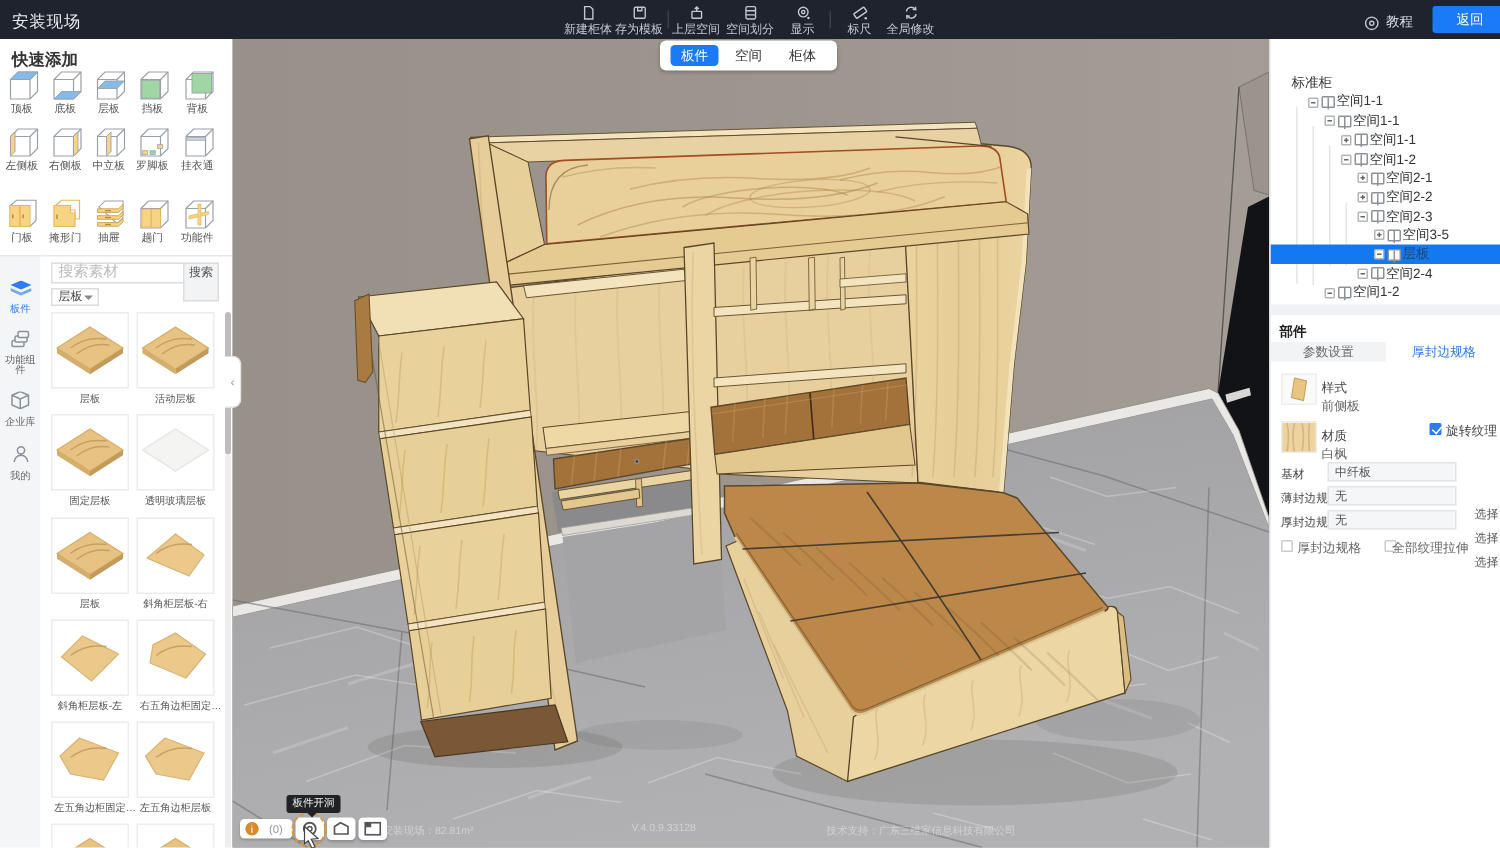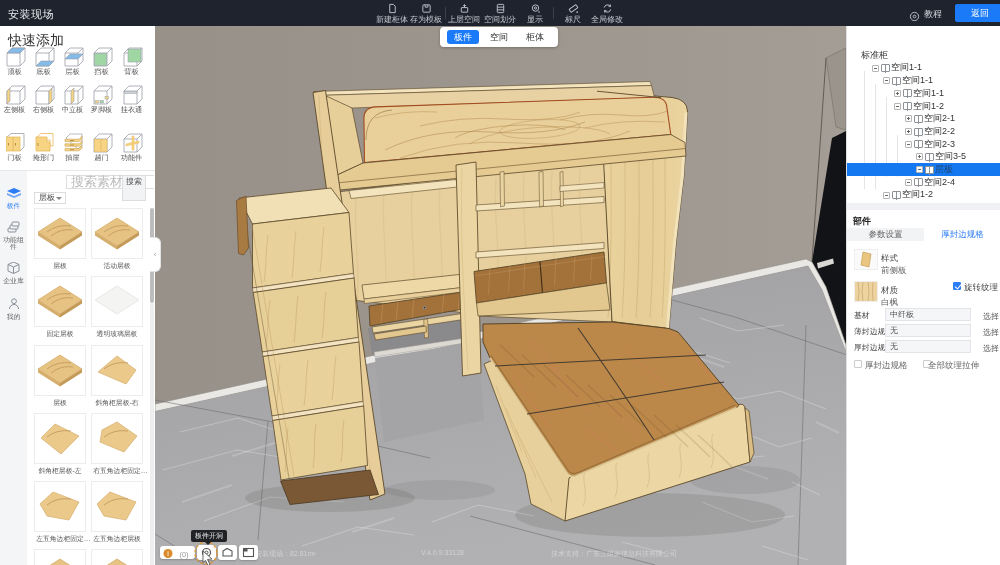--- a/index.html
+++ b/index.html
@@ -4,30 +4,30 @@
 <style>
   html,body{margin:0;padding:0;width:1000px;height:565px;overflow:hidden;
     font-family:"Liberation Sans",sans-serif;background:#fff;}
   *{box-sizing:border-box;}
   #top{position:absolute;left:0;top:0;width:1000px;height:26px;background:#1f232d;color:#c8ccd4;}
   #top .title{position:absolute;left:8px;top:7px;font-size:11px;color:#e8eaee;letter-spacing:.5px;}
   .tbtn{position:absolute;top:3px;text-align:center;color:#c3c8d1;font-size:8px;line-height:9px;}
   .tbtn svg{display:block;margin:0 auto 1px auto;}
   .tsep{position:absolute;top:7px;width:1px;height:12px;background:#3a404e;}
   #qa{position:absolute;left:0;top:26px;width:155px;height:144px;background:#fff;}
-  #qa .qtitle{position:absolute;left:8px;top:6px;font-size:14px;color:#333;}
+  #qa .qtitle{position:absolute;left:8px;top:6px;font-size:11px;color:#333;font-weight:bold;}
   .qitem{position:absolute;width:29px;text-align:center;}
   .qitem svg{display:block;margin:0 auto;}
   .qitem .ql{font-size:8px;color:#555;line-height:8px;margin-top:2px;transform:scale(.9);transform-origin:center top;white-space:nowrap;}
   #side{position:absolute;left:0;top:170px;width:27px;height:395px;background:#f4f5f7;border-top:1px solid #e8e8e8;}
   .sitem{position:absolute;left:0;width:27px;text-align:center;color:#666;}
   .sitem .sl{font-size:8px;line-height:8px;transform:scale(.85);transform-origin:center top;}
   .sitem.on{color:#2b7cf6;}
   #mat{position:absolute;left:27px;top:170px;width:128px;height:395px;background:#fff;border-top:1px solid #e8e8e8;overflow:hidden;}
-  #mat .search{position:absolute;left:7px;top:4px;width:88px;height:14px;border:1px solid #ddd;border-right:none;font-size:13px;color:#bbb;line-height:12px;padding-left:4px;margin-left:32px;}
+  #mat .search{position:absolute;left:7px;top:4px;width:88px;height:14px;border:1px solid #ddd;border-right:none;font-size:10px;color:#bbb;line-height:12px;padding-left:4px;}
   #mat .sbtn{position:absolute;left:95px;top:4px;width:24px;height:26px;background:#f2f3f5;border:1px solid #ddd;font-size:8px;color:#555;text-align:center;line-height:12px;}
   #mat .dd{position:absolute;left:7px;top:21px;width:32px;height:12px;border:1px solid #ddd;font-size:8px;color:#444;line-height:10px;padding-left:4px;}
   #mat .dd:after{content:"";position:absolute;right:3px;top:4px;border:3px solid transparent;border-top-color:#888;}
   .card{position:absolute;width:52px;height:51px;border:1px solid #ececec;background:#fff;}
   .clab{position:absolute;width:56px;text-align:center;font-size:8px;color:#555;transform:scale(.85);transform-origin:center top;white-space:nowrap;}
   #mat .sb{position:absolute;right:1px;width:4px;border-radius:2px;background:#c9c9c9;}
   #vp{position:absolute;left:155px;top:26px;width:691px;height:539px;background:#9c968f;}
   #tabs{position:absolute;left:285px;top:1px;width:118px;height:20px;background:#fff;border-radius:4px;box-shadow:0 1px 3px rgba(0,0,0,.25);}
   #tabs .t{position:absolute;top:3px;height:14px;font-size:9px;line-height:14px;text-align:center;color:#333;width:32px;}
   #tabs .t.on{background:#1a7af8;color:#fff;border-radius:3px;}
@@ -44,21 +44,21 @@
   .tbox i{position:absolute;left:1px;top:2px;width:3px;height:1px;background:#666;}
   .tbox.plus:before{content:"";position:absolute;left:2px;top:1px;width:1px;height:3px;background:#666;}
   .cico{display:inline-block;width:9px;height:8px;border:1px solid #8d9299;border-radius:1px;position:relative;vertical-align:middle;margin-right:1px;background:#fff;}
   .cico:before{content:"";position:absolute;left:3px;top:0;width:1px;height:8px;background:#8d9299;}
   #parts{position:absolute;left:0;top:177px;width:154px;}
   .ptab{position:absolute;width:77px;height:13px;font-size:8.5px;text-align:center;line-height:13px;background:#f2f3f5;color:#666;}
   .ptab.on{background:#fff;color:#2b7cf6;}
   .plabel{position:absolute;font-size:8.5px;color:#444;}
   .pthumb{position:absolute;border:1px solid #eee;background:#fafafa;}
   .pinput{position:absolute;height:13px;background:#f5f6f8;border:1px solid #e3e4e8;font-size:8px;color:#555;line-height:11px;padding-left:4px;}
-  .psel{position:absolute;font-size:8px;color:#555;}
+  .psel{position:absolute;font-size:8px;color:#555;margin-top:26px;}
   .pchk{position:absolute;width:8px;height:8px;border:1px solid #ccc;border-radius:1px;background:#fff;}
   .pchk.on{background:#2b7cf6;border-color:#2b7cf6;}
   .pchk.on:after{content:"";position:absolute;left:2px;top:0px;width:3px;height:5px;border:solid #fff;border-width:0 1.5px 1.5px 0;transform:rotate(40deg);}
 </style>
 </head>
 <body>
 <div id="top">
   <div class="title">安装现场</div>
 <div class="tbtn" style="left:372.0px;width:40px"><svg width="11" height="11" viewBox="0 0 12 12">
         <path d="M3,1.5 h4 l2,2 v7 h-6 z" fill="none" stroke="#c3c8d1" stroke-width="1"></path>

